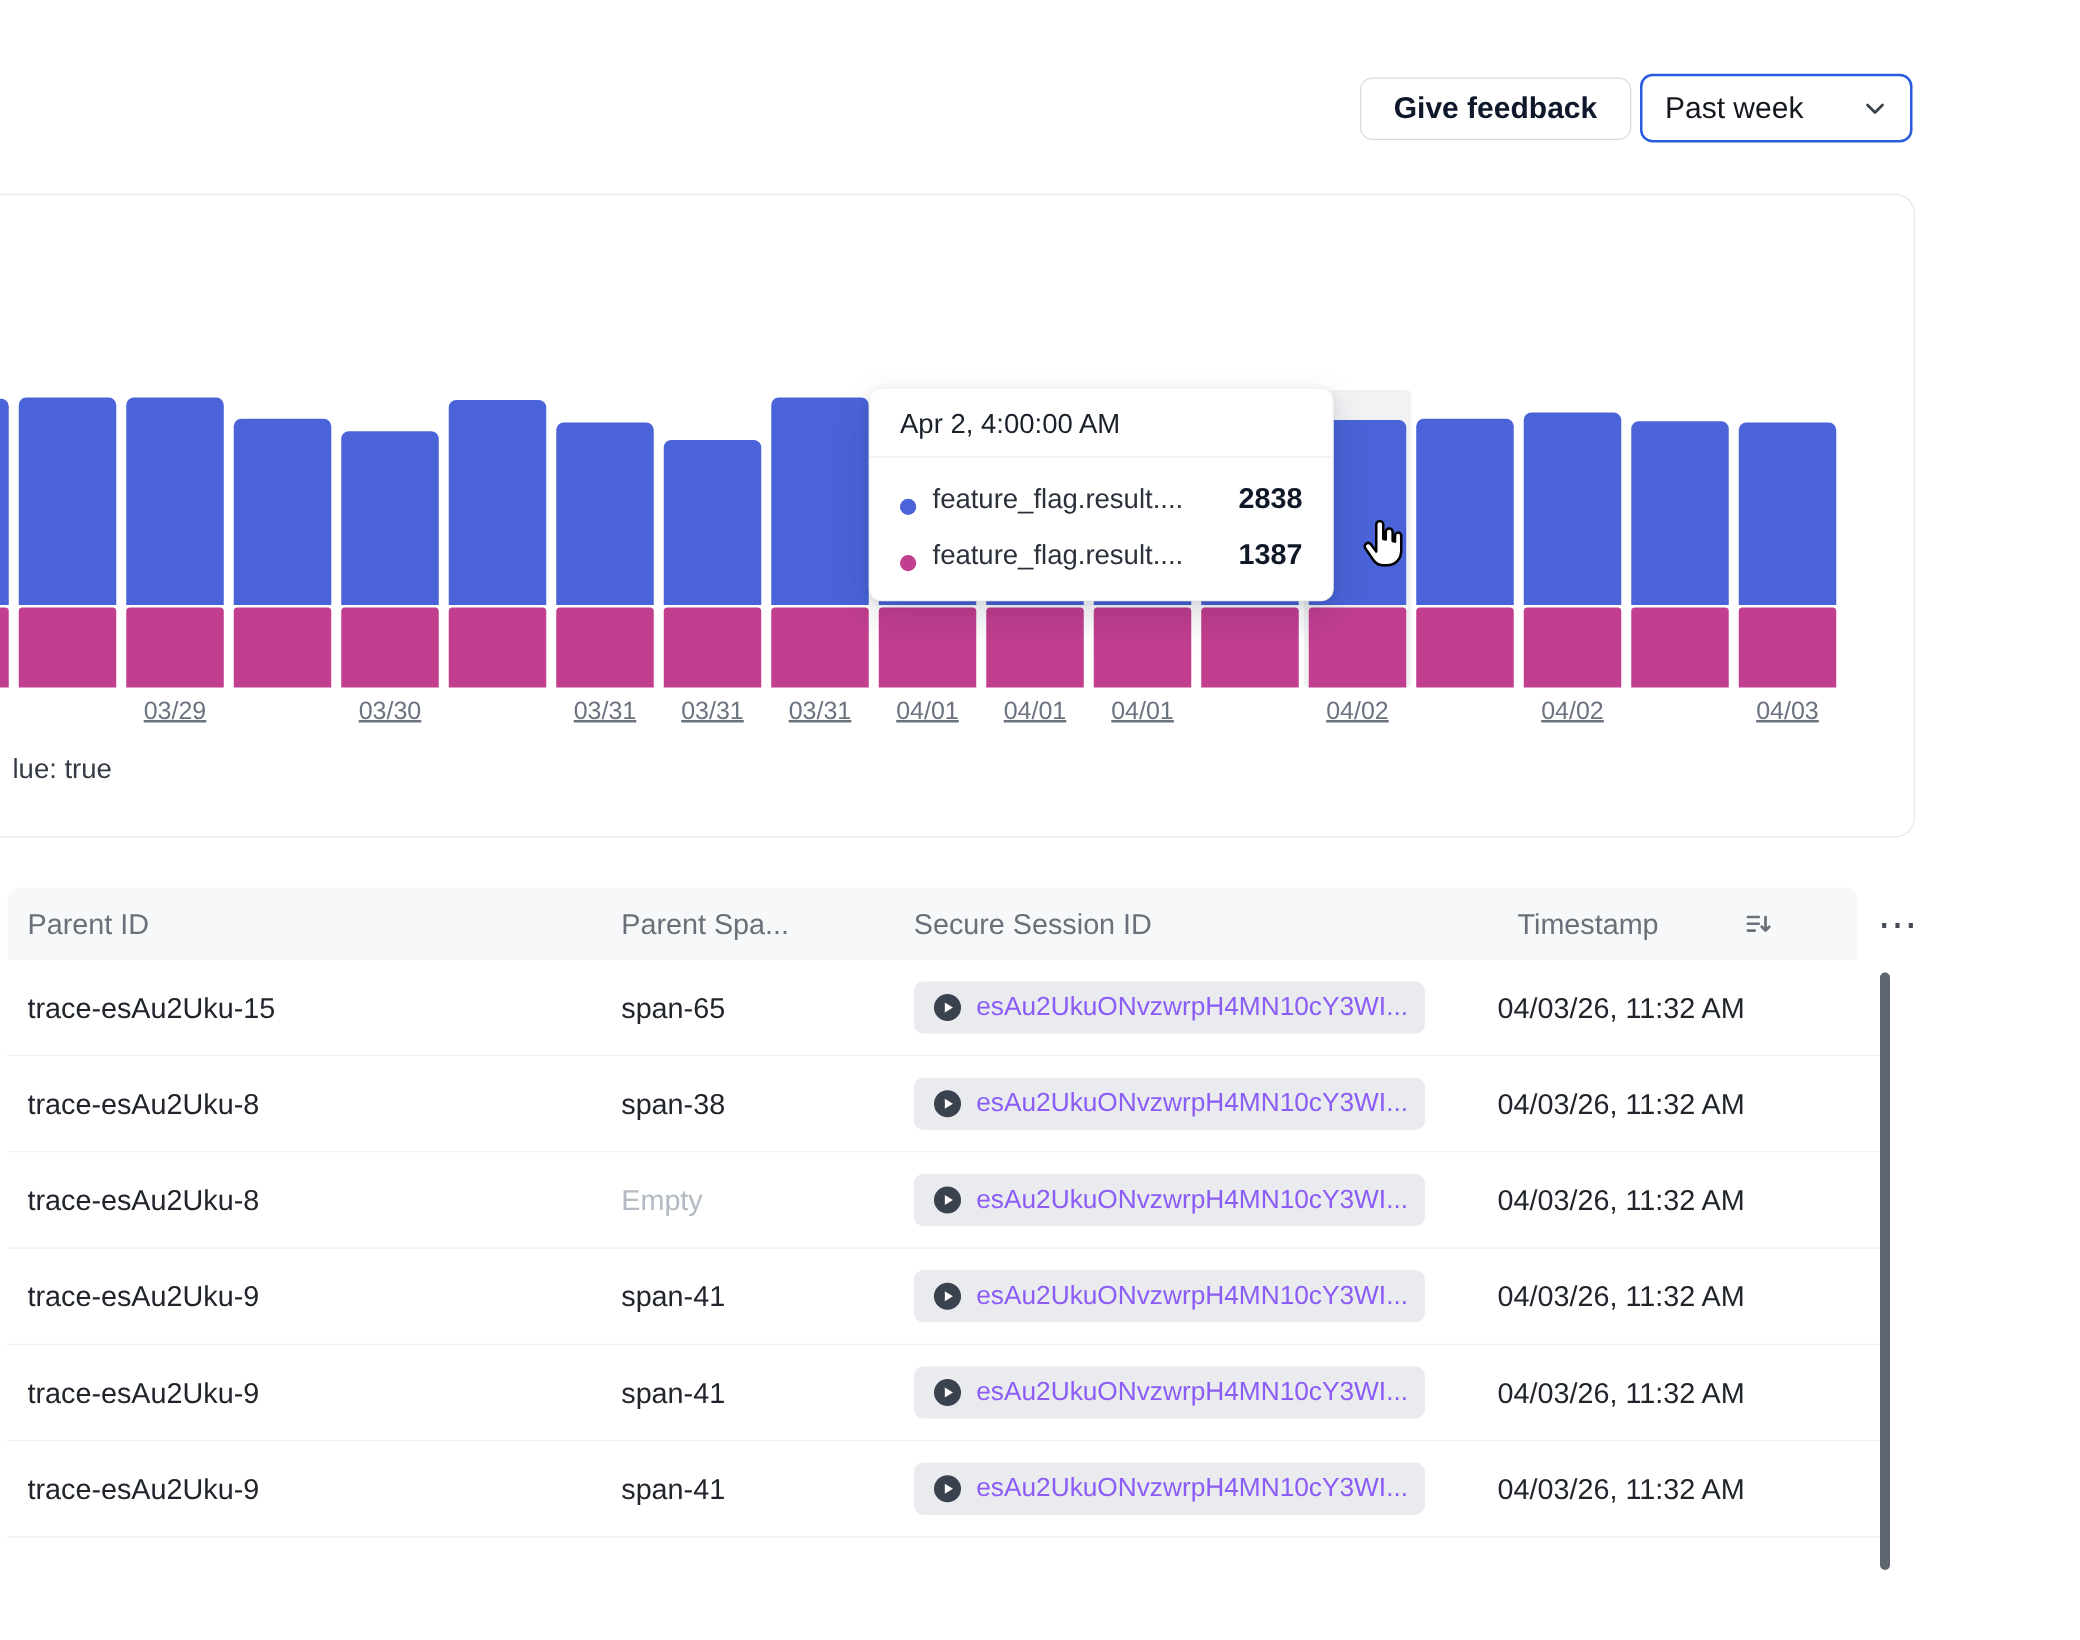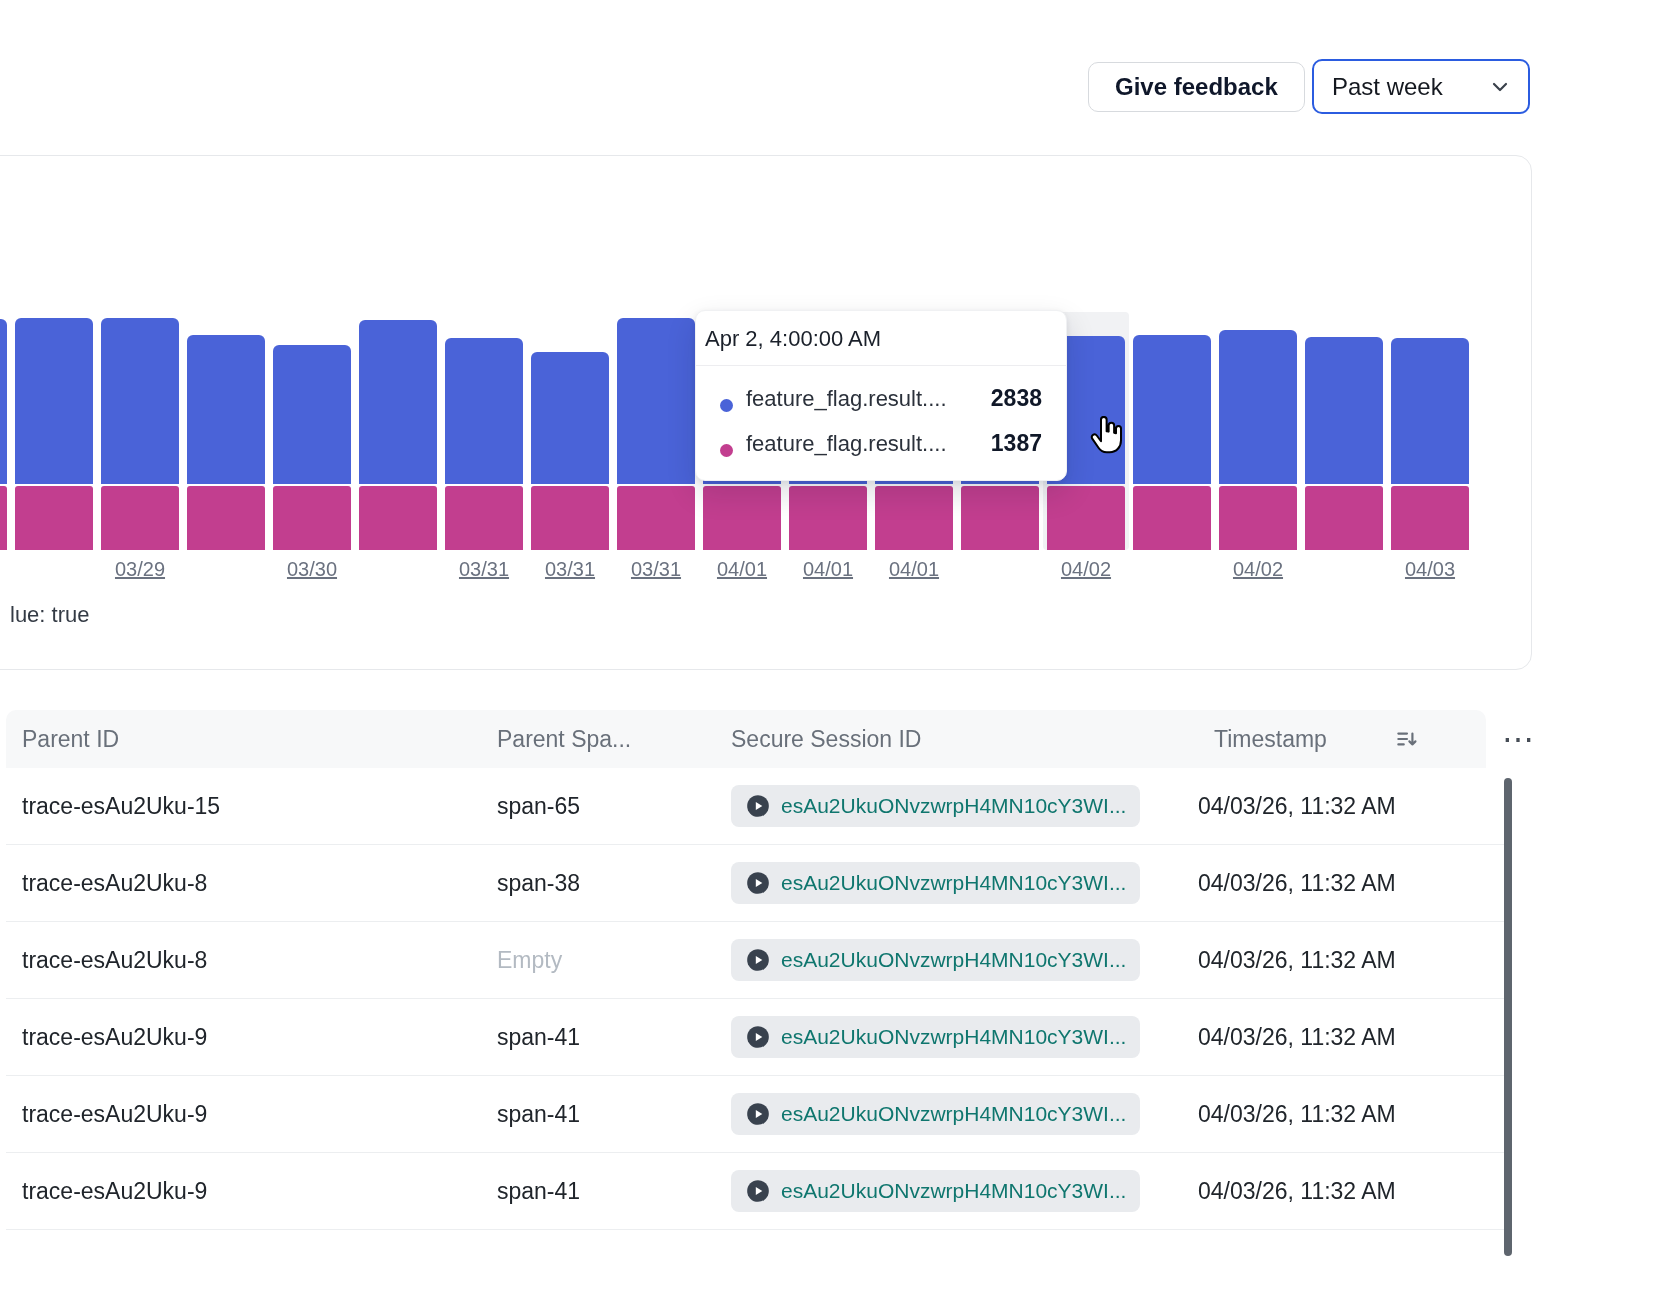--- a/index.html
+++ b/index.html
@@ -32,21 +32,21 @@
   .bar.pink{border-radius:3px 3px 0 0;}
   .bar-hover{position:absolute;top:157px;height:238px;width:86px;background:#f1f2f4;border-radius:4px;}
   .x-label{position:absolute;top:403px;width:86px;text-align:center;font-size:20px;color:#6b7280;text-decoration:underline;}
   .legend-partial{position:absolute;left:10px;top:602px;font-size:22px;color:#343b45;z-index:2;}
   
   .chart-tooltip{
     position:absolute;left:695px;top:310px;width:372px;z-index:20;box-sizing:border-box;
     background:#fff;border-radius:10px;border:1px solid #f0f1f3;
     box-shadow:0 12px 30px rgba(16,24,40,.14),0 2px 6px rgba(16,24,40,.08);
   }
-  .tt-title{padding:15px 9px 13px;font-size:22px;color:#1a202a;border-bottom:1px solid #ededf0;}
+  .tt-title{padding:15px 24px 13px;font-size:22px;color:#1a202a;border-bottom:1px solid #ededf0;}
   .tt-rows{padding:10px 20px 14px;}
   .tt-row{display:flex;align-items:flex-end;gap:13px;padding:9px 4px;font-size:22px;}
   .tt-dot{width:13px;height:13px;border-radius:50%;flex:none;}
   .tt-label{color:#2b313b;}
   .tt-value{margin-left:auto;font-weight:600;font-size:23px;color:#101828;}
   .cursor{position:absolute;left:1086px;top:416px;z-index:30;}
   
   .table-wrap{position:absolute;left:6px;top:710px;width:1524px;}
   .thead,.trow{
     display:grid;grid-template-columns:475px 234px 467px 1fr;
@@ -59,21 +59,21 @@
   .thead .c4{padding-left:16px;}
   .th{cursor:pointer;white-space:nowrap;overflow:hidden;}
   .sort-icon{position:absolute;left:1388px;top:16px;cursor:pointer;}
   .trow{width:1504px;height:77px;border-bottom:1px solid #eceef0;font-size:23px;color:#20252b;background:#fff;cursor:pointer;}
   .cell{white-space:nowrap;overflow:hidden;}
   .cell .empty{color:#b3bac2;}
   .pill{
     display:inline-flex;align-items:center;gap:10px;max-width:442px;box-sizing:border-box;
     background:#e9ebee;border-radius:8px;padding:8px 14px;cursor:pointer;
   }
-  .pill-text{font-size:21px;color:#0f766e;white-space:nowrap;overflow:hidden;text-overflow:ellipsis;}
+  .pill-text{font-size:21px;color:#8b5cf6;white-space:nowrap;overflow:hidden;text-overflow:ellipsis;}
   .more-btn{
     position:absolute;left:1496px;top:722px;width:44px;height:38px;line-height:34px;
     text-align:center;font-size:32px;color:#464d56;cursor:pointer;user-select:none;
   }
   .scroll-thumb{position:absolute;left:1504px;top:778px;width:8px;height:478px;background:#5e656e;border-radius:4px;z-index:5;cursor:grab;}
 </style>
 </head>
 <body>
 
 <button class="feedback-btn">Give feedback</button>

